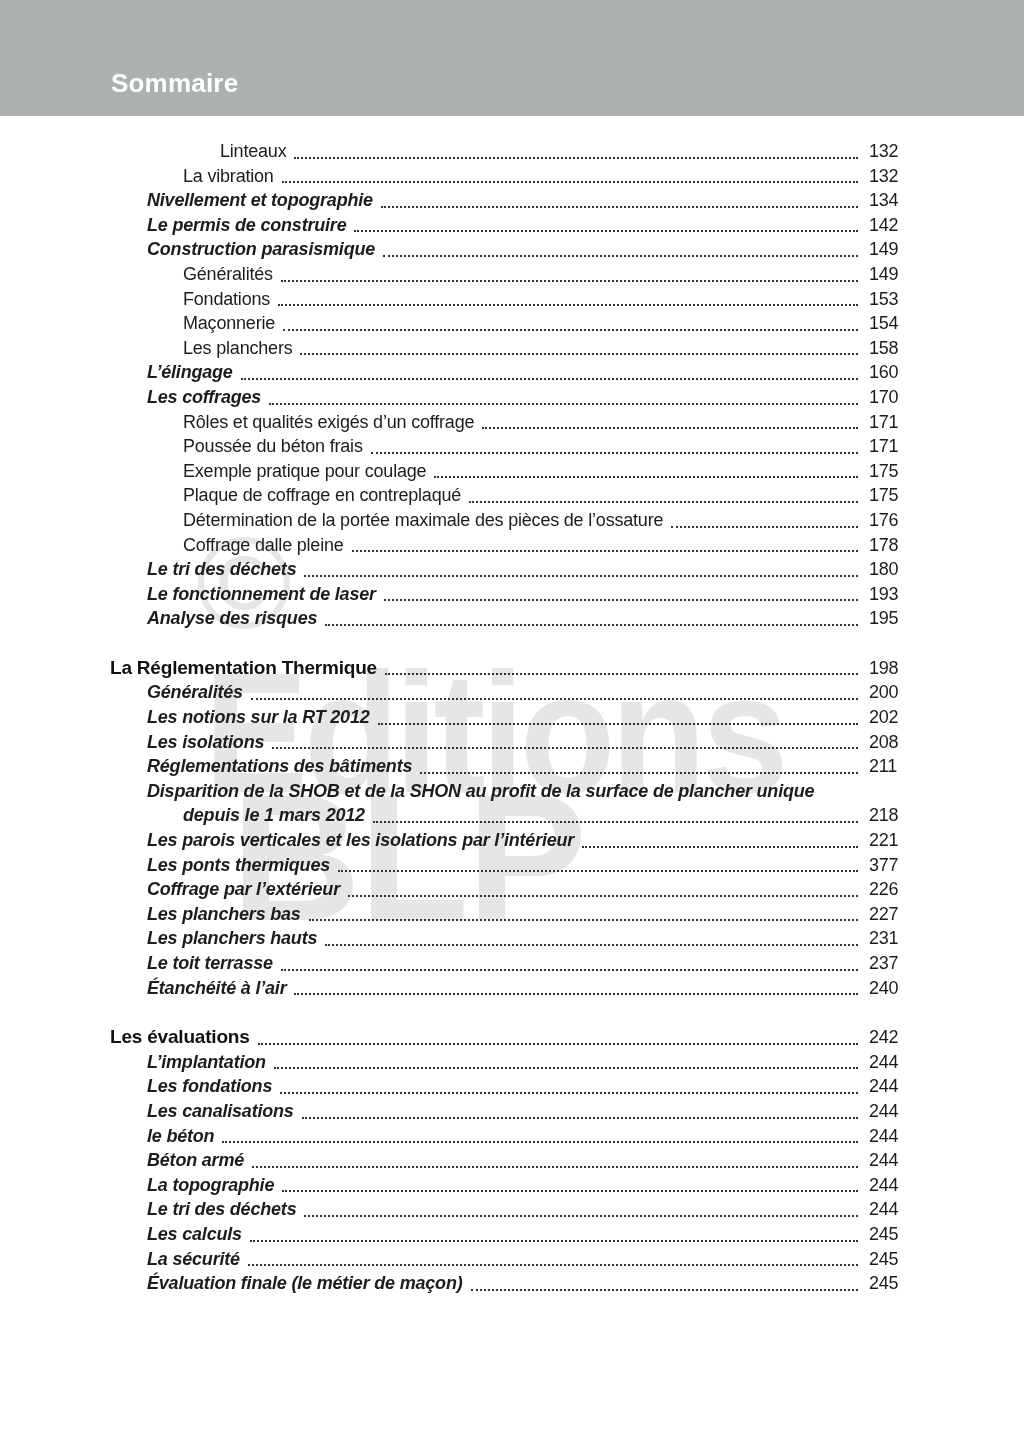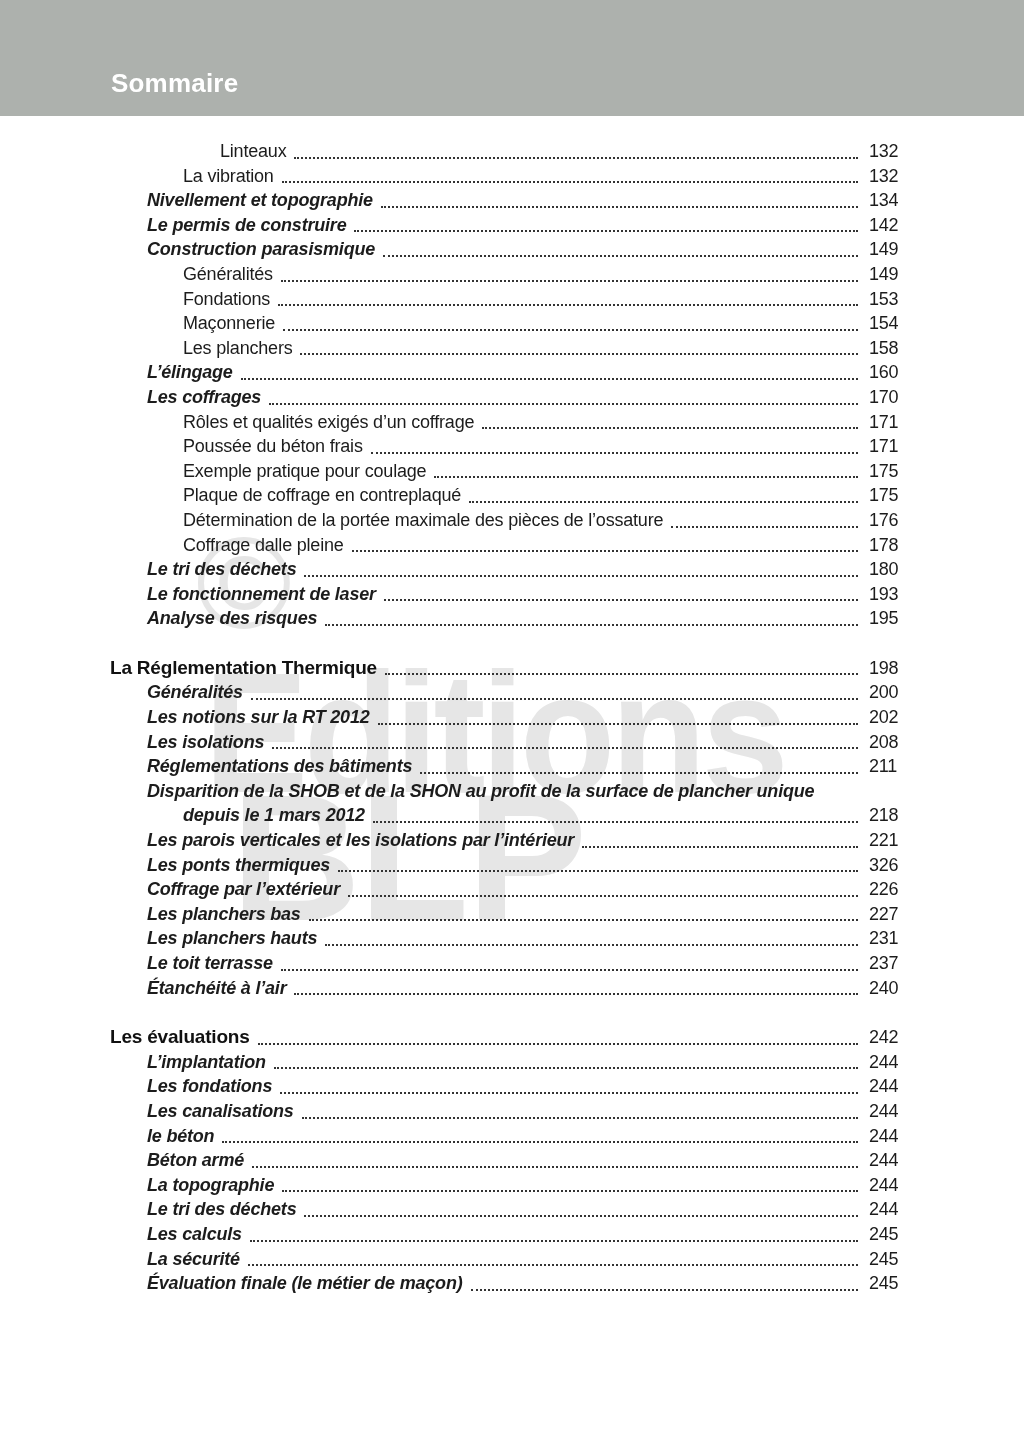--- a/index.html
+++ b/index.html
@@ -213,21 +213,21 @@
         <span class="pg">218</span>
       </div>
       <div class="row lvl1 style-bold-italic">
         <span class="lbl">Les parois verticales et les isolations par l’intérieur</span>
         <span class="leader"></span>
         <span class="pg">221</span>
       </div>
       <div class="row lvl1 style-bold-italic">
         <span class="lbl">Les ponts thermiques</span>
         <span class="leader"></span>
-        <span class="pg">326</span>
+        <span class="pg">377</span>
       </div>
       <div class="row lvl1 style-bold-italic">
         <span class="lbl">Coffrage par l’extérieur</span>
         <span class="leader"></span>
         <span class="pg">226</span>
       </div>
       <div class="row lvl1 style-bold-italic">
         <span class="lbl">Les planchers bas</span>
         <span class="leader"></span>
         <span class="pg">227</span>

